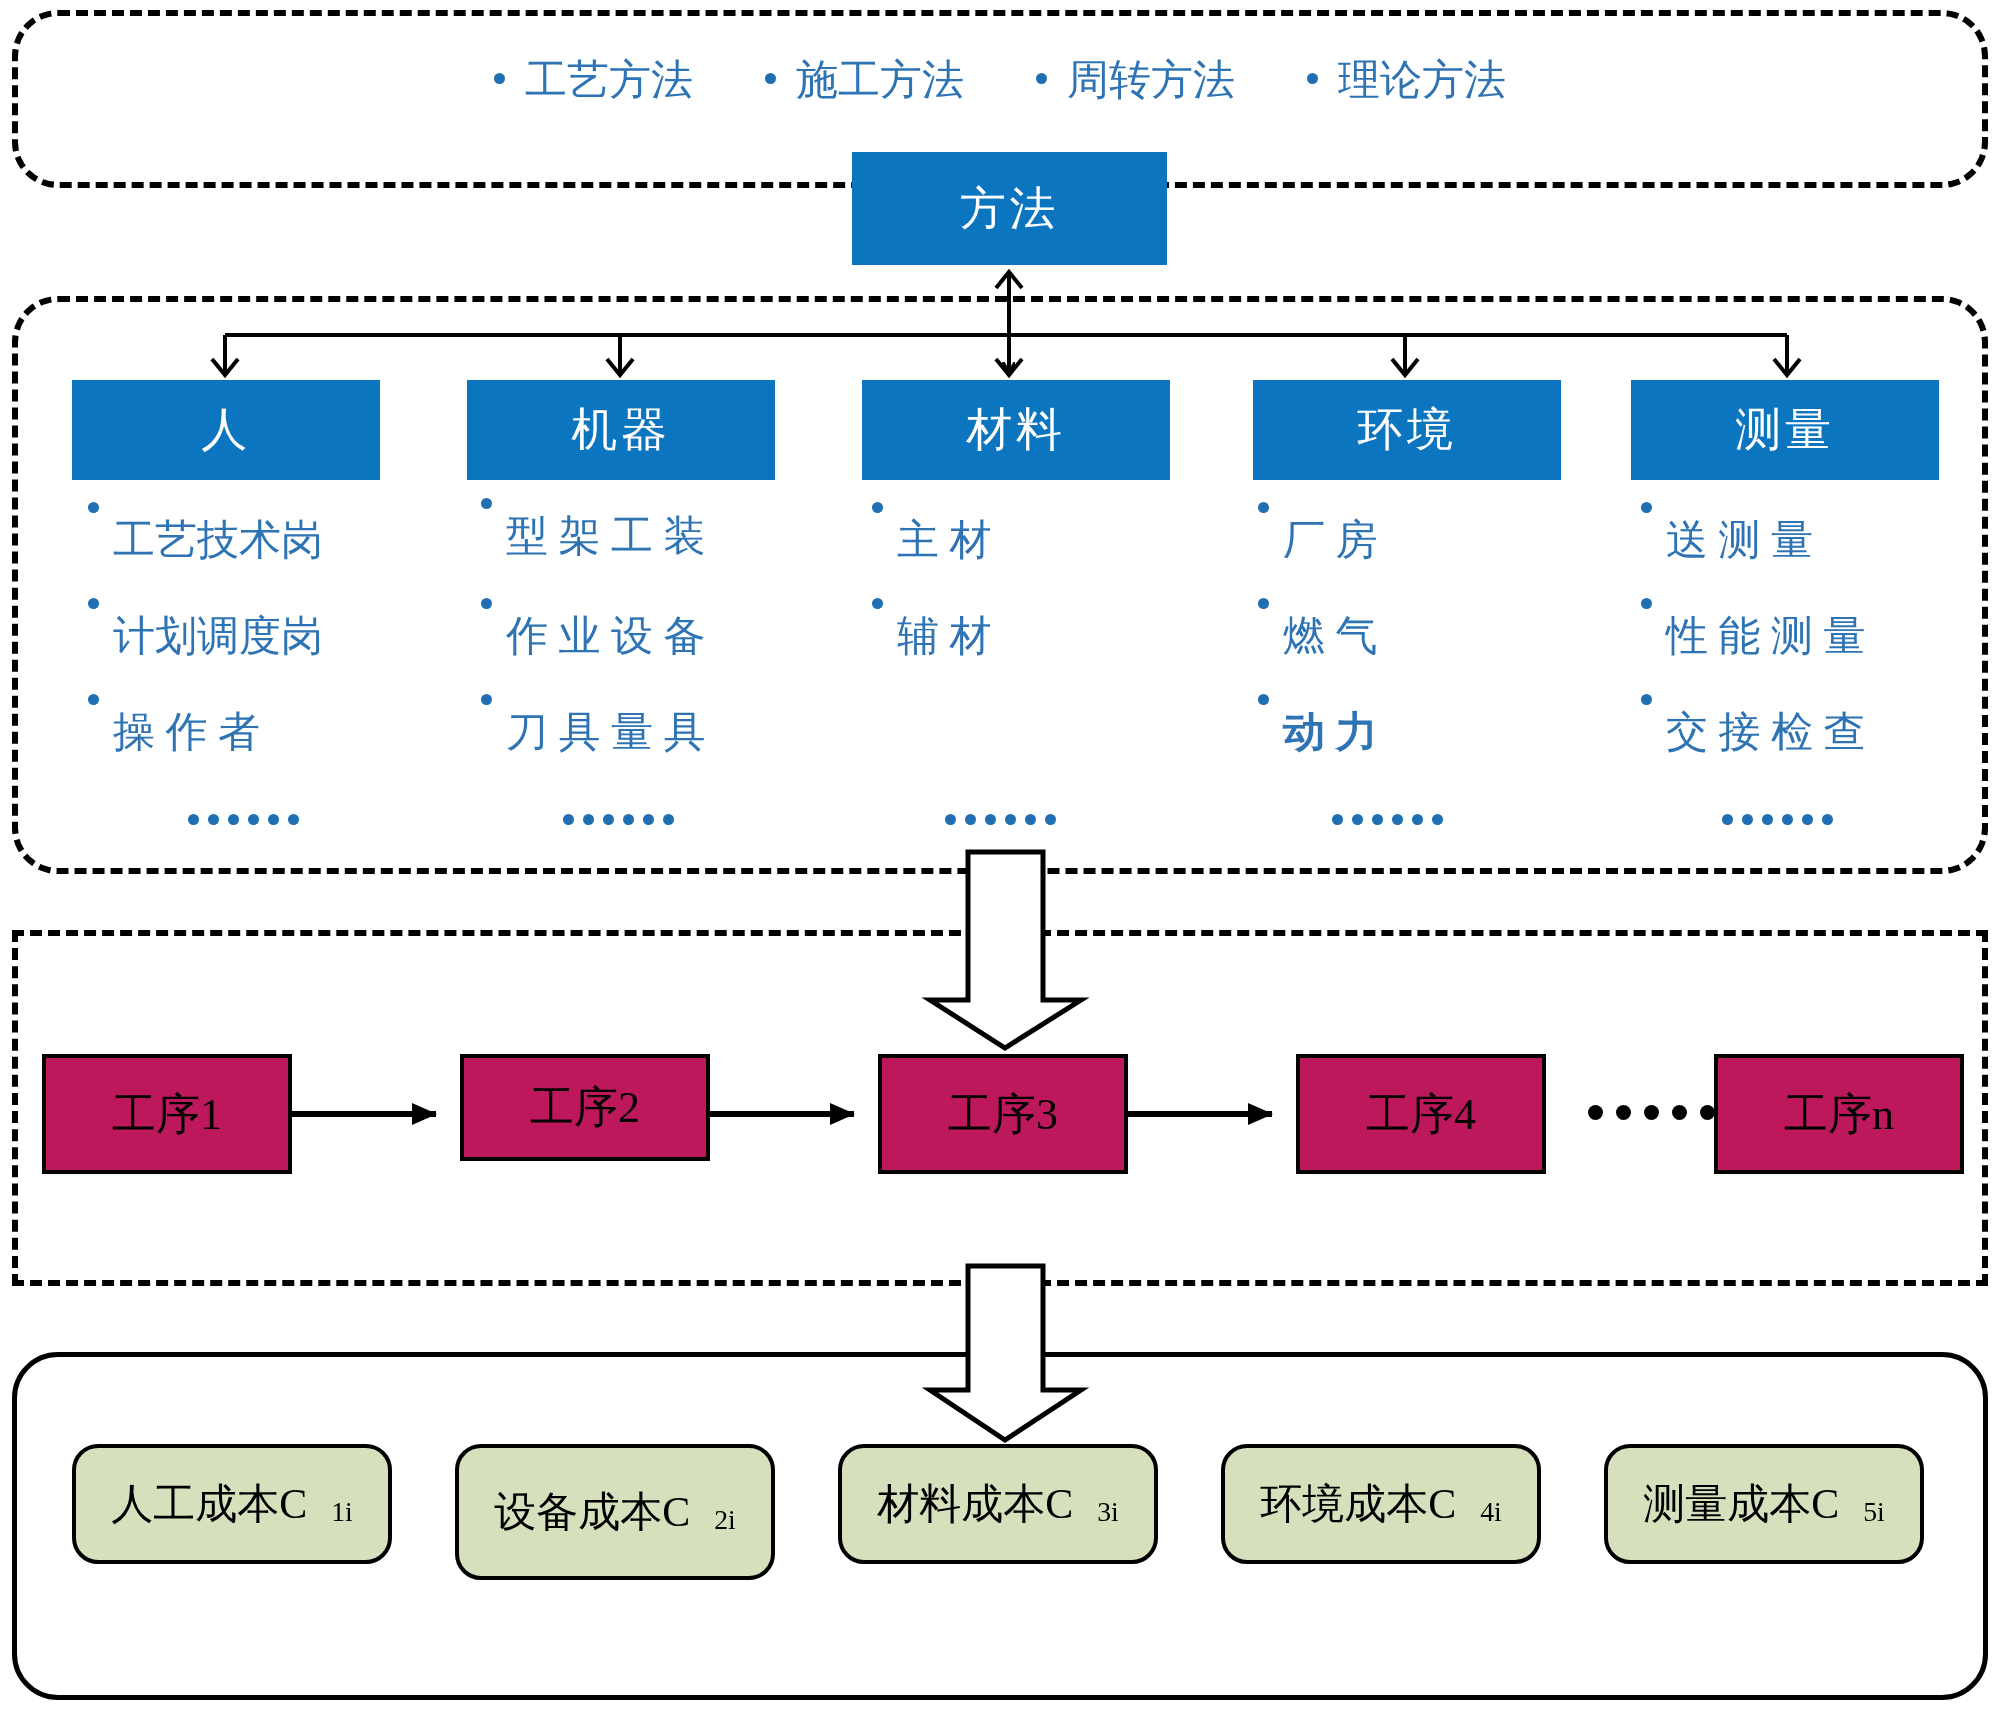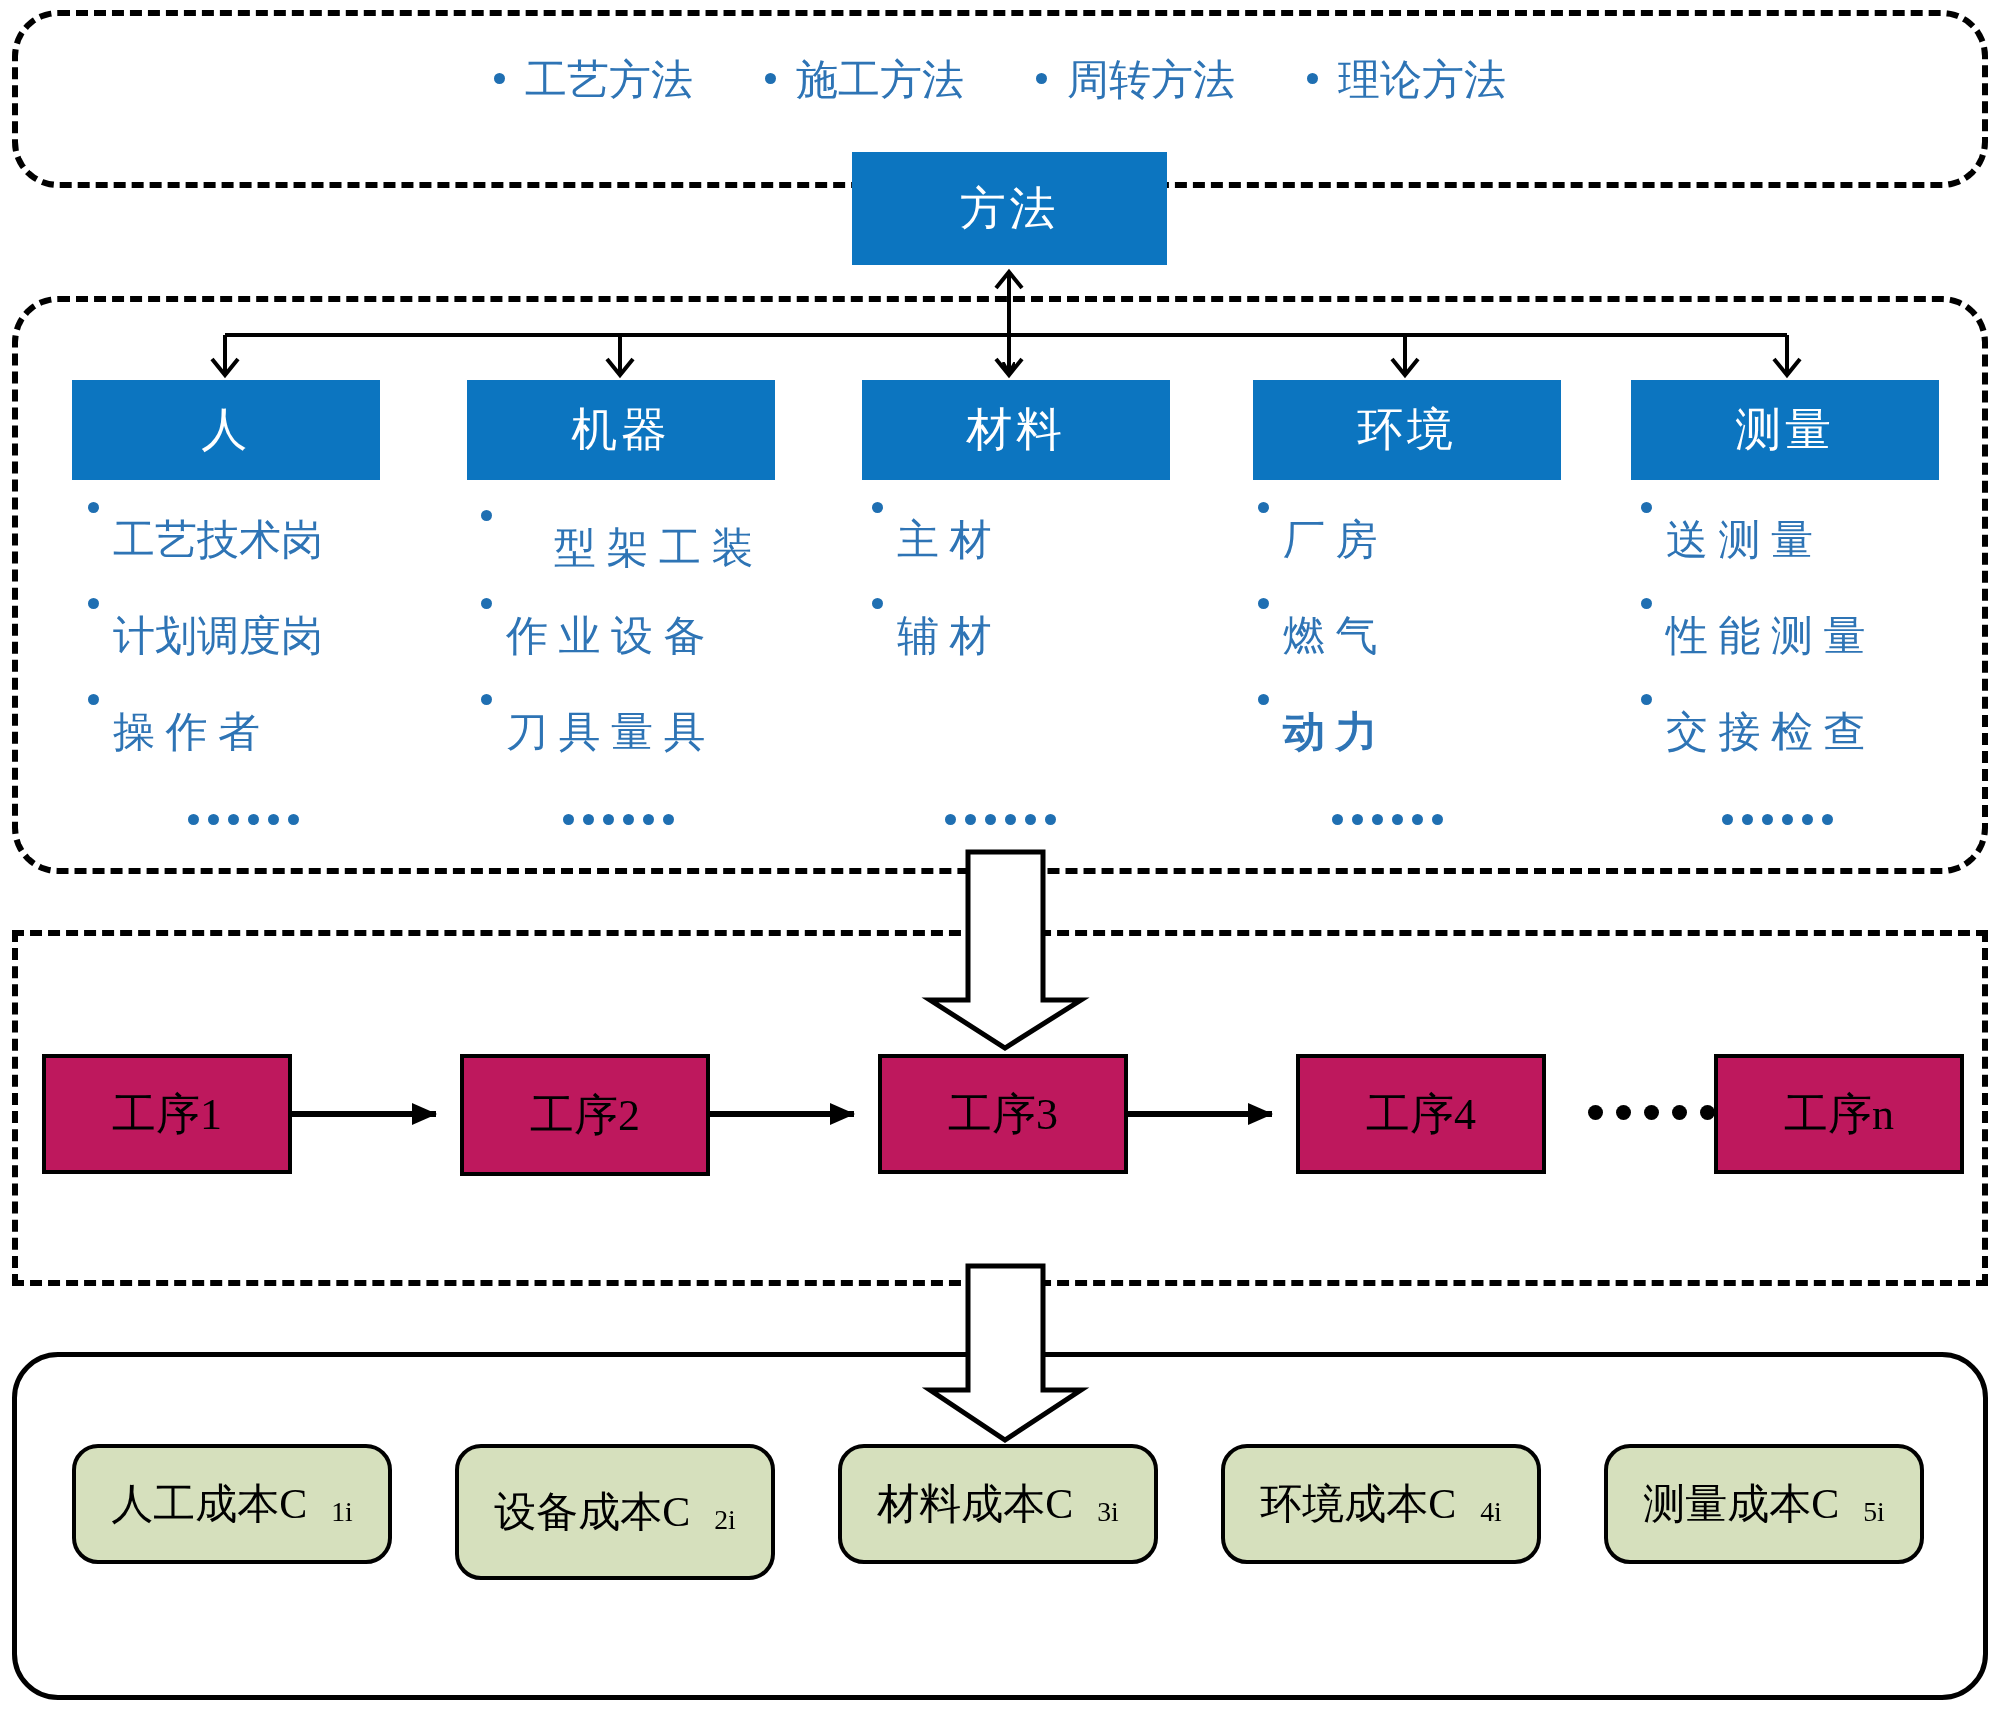--- a/index.html
+++ b/index.html
@@ -96,21 +96,21 @@
     <span class="txt">计划调度岗</span>
   </div>
   <div class="bullet-row" style="left:88px;top:704px;">
     <span class="dot"></span>
     <span class="txt">操 作 者</span>
   </div>
   <div class="ellipsis" style="left:188px;top:788px;">
     <span class="d"></span><span class="d"></span><span class="d"></span><span class="d"></span><span class="d"></span><span class="d"></span>
   </div>
 
-  <div class="bullet-row" style="left:481px;top:520px;gap:48px;">
+  <div class="bullet-row" style="left:481px;top:508px;">
     <span class="dot"></span>
     <span class="txt">型 架 工 装</span>
   </div>
   <div class="bullet-row" style="left:481px;top:608px;">
     <span class="dot"></span>
     <span class="txt">作 业 设 备</span>
   </div>
   <div class="bullet-row" style="left:481px;top:704px;">
     <span class="dot"></span>
     <span class="txt">刀 具 量 具</span>
@@ -159,21 +159,21 @@
     <span class="dot"></span>
     <span class="txt">交 接 检 查</span>
   </div>
   <div class="ellipsis" style="left:1722px;top:788px;">
     <span class="d"></span><span class="d"></span><span class="d"></span><span class="d"></span><span class="d"></span><span class="d"></span>
   </div>
 
   <div class="frame dashed-square" style="left:12px;top:930px;width:1976px;height:356px;"></div>
 
   <div class="proc-box" style="left:42px;top:1054px;width:250px;height:120px;">工序1</div>
-  <div class="proc-box" style="left:460px;top:1054px;width:250px;height:122px;">工序2</div>
+  <div class="proc-box" style="left:460px;top:1054px;width:250px;height:107px;">工序2</div>
   <div class="proc-box" style="left:878px;top:1054px;width:250px;height:120px;">工序3</div>
   <div class="proc-box" style="left:1296px;top:1054px;width:250px;height:120px;">工序4</div>
   <div class="proc-box" style="left:1714px;top:1054px;width:250px;height:120px;">工序n</div>
 
   <div class="proc-ellipsis" style="left:1588px;top:1105px;">
     <span class="d"></span><span class="d"></span><span class="d"></span><span class="d"></span><span class="d"></span>
   </div>
 
   <div class="frame solid-round" style="left:12px;top:1352px;width:1976px;height:348px;"></div>
 

